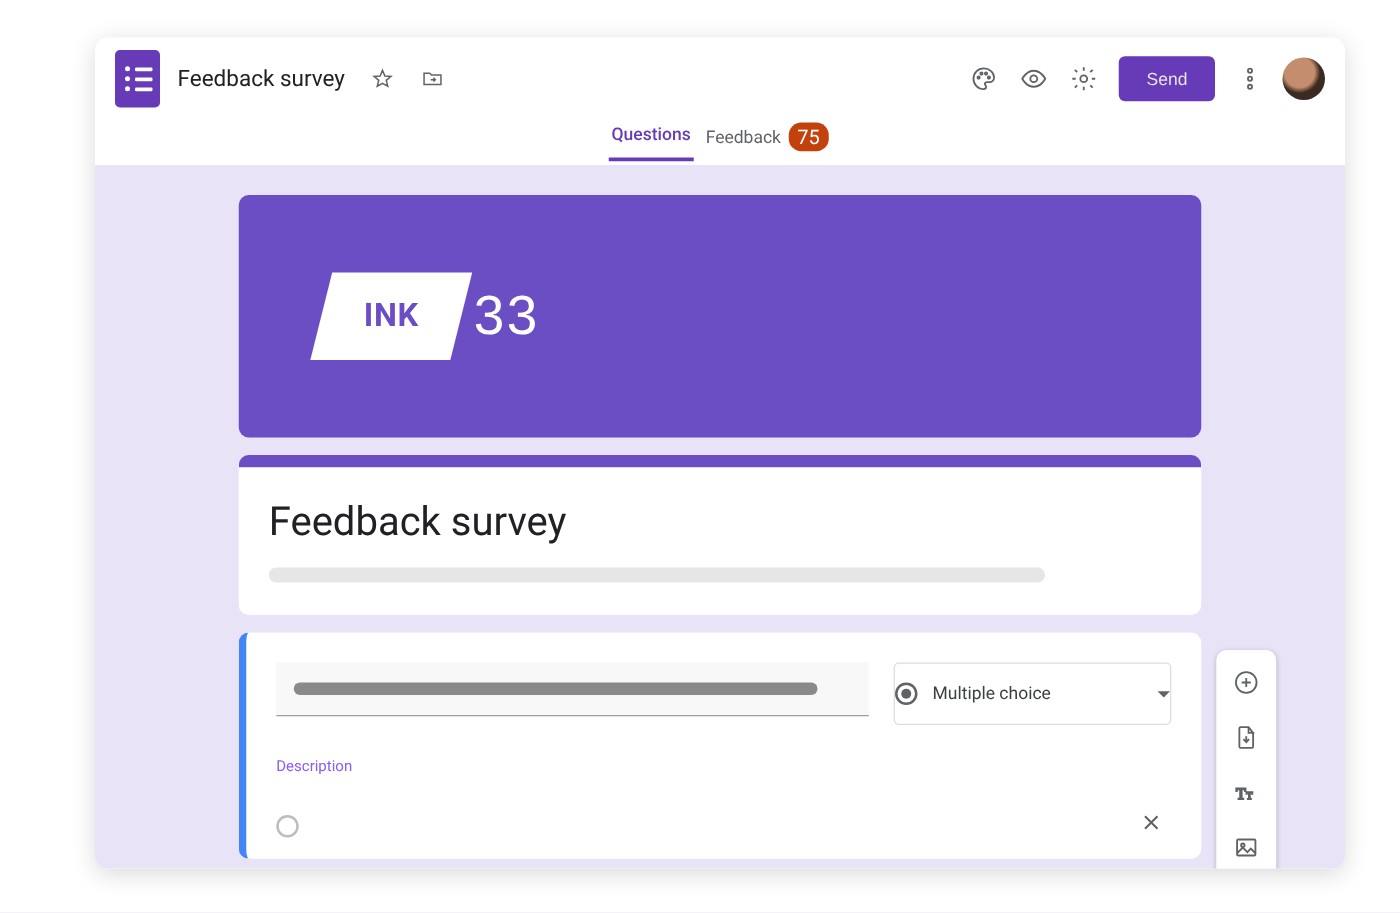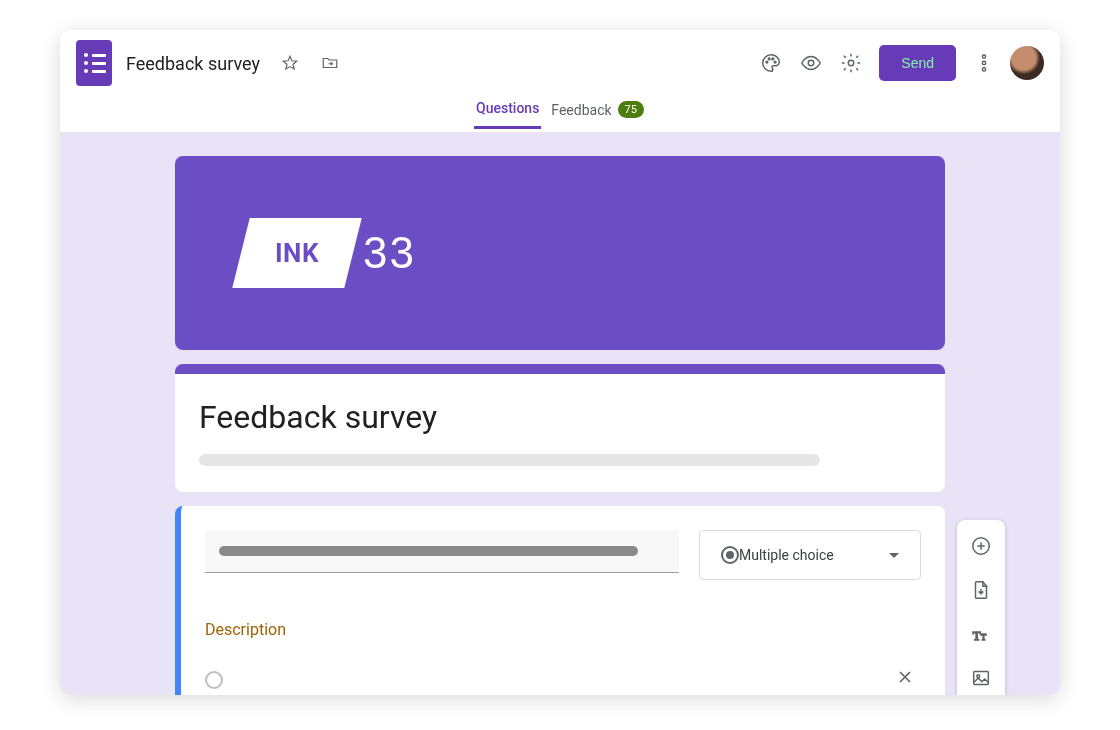--- a/index.html
+++ b/index.html
@@ -6,21 +6,21 @@
   body {
     font-family: 'Google Sans', Roboto, Arial, sans-serif;
     background: #fff;
     width: 1120px;
     height: 730px;
     overflow: hidden;
     position: relative;
   }
   .app-window {
     position: absolute;
-    left: 60px;
+    left: 76px;
     top: 30px;
     width: 1000px;
     height: 665px;
     background: #fff;
     border-radius: 10px;
     box-shadow: 0 4px 20px rgba(0,0,0,0.15);
     overflow: hidden;
     display: flex;
     flex-direction: column;
   }
@@ -63,21 +63,21 @@
     justify-content: center;
     color: #5f6368;
     cursor: pointer;
     border-radius: 50%;
   }
   .hicon svg { width: 22px; height: 22px; stroke: #5f6368; fill: none; stroke-width: 1.6; }
   .smallicon svg { width: 18px; height: 18px; }
   .header-spacer { flex: 1; }
   .send-btn {
     background: #673ab7;
-    color: #86efac;
+    color: #e5e5e5;
     border: none;
     border-radius: 5px;
     font-size: 14px;
     font-weight: 500;
     padding: 10px 22px;
     margin: 0 8px;
     cursor: pointer;
   }
   .avatar {
     width: 34px;
@@ -103,23 +103,23 @@
     display: flex;
     align-items: center;
     gap: 6px;
   }
   .tab.active {
     color: #673ab7;
     font-weight: 500;
     border-bottom: 3px solid #673ab7;
   }
   .badge {
-    background: #4d7c0f;
+    background: #c2410c;
     color: #fff;
-    font-size: 11px;
+    font-size: 16px;
     border-radius: 10px;
     padding: 2px 7px;
   }
   
   .canvas {
     flex: 1;
     background: #e8e3f6;
     overflow: hidden;
     position: relative;
     padding-top: 24px;
@@ -208,39 +208,40 @@
     border-radius: 5px;
     width: 94%;
   }
   .type-select {
     width: 222px;
     height: 50px;
     border: 1px solid #dadce0;
     border-radius: 4px;
     display: flex;
     align-items: center;
-    padding: 0 21px;
+    padding: 0 0;
+    gap: 12px;
     cursor: pointer;
   }
   .radio-ic {
     width: 18px; height: 18px; border: 2px solid #5f6368; border-radius: 50%;
     display: flex; align-items: center; justify-content: center;
   }
   .radio-ic::after { content:''; width:8px; height:8px; background:#5f6368; border-radius:50%; }
   .type-label { flex:1; font-size: 14px; color:#3c4043; }
   .dd-arrow {
     width: 0; height: 0;
     border-left: 5px solid transparent;
     border-right: 5px solid transparent;
     border-top: 5px solid #5f6368;
   }
   .desc-label {
-    font-size: 16px;
-    color: #a16207;
-    margin-top: 40px;
+    font-size: 12px;
+    color: #8b5cf6;
+    margin-top: 26px;
   }
   .option-row {
     display: flex;
     align-items: center;
     margin-top: 24px;
     gap: 12px;
   }
   .opt-radio {
     width: 18px; height: 18px; border: 2px solid #bdbdbd; border-radius: 50%;
   }

